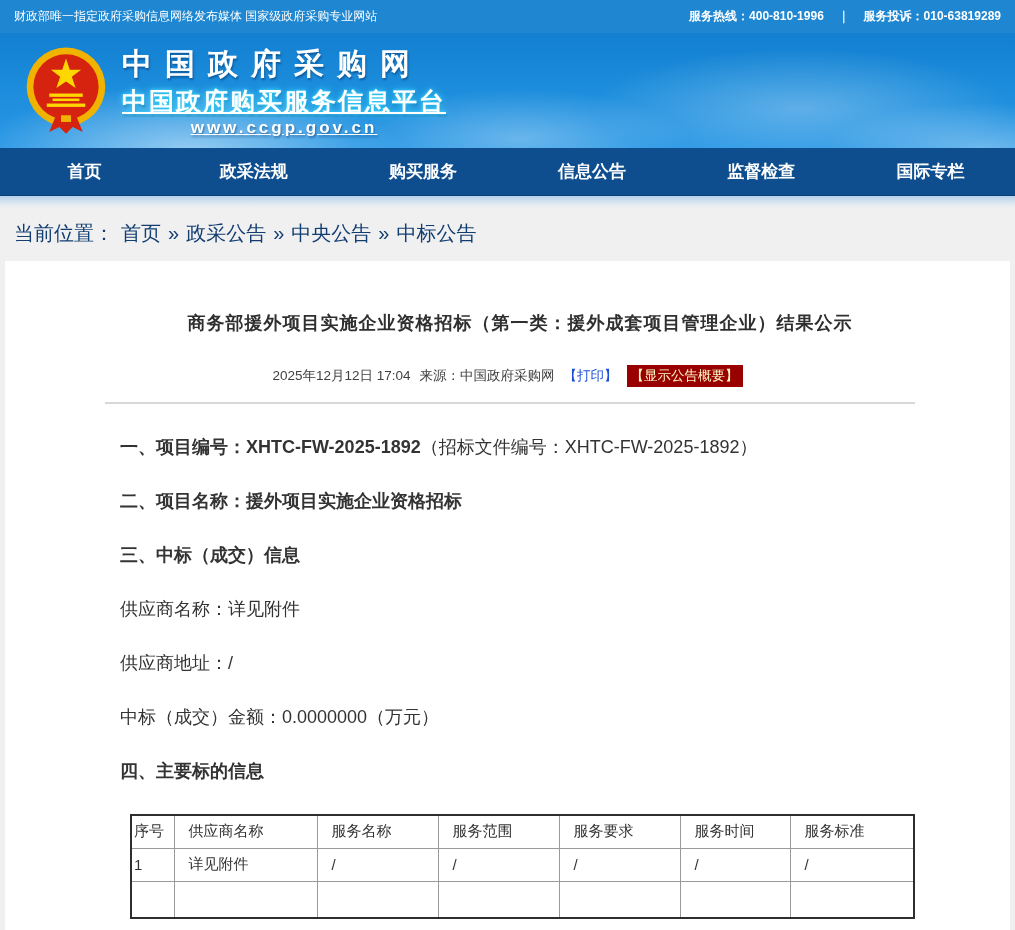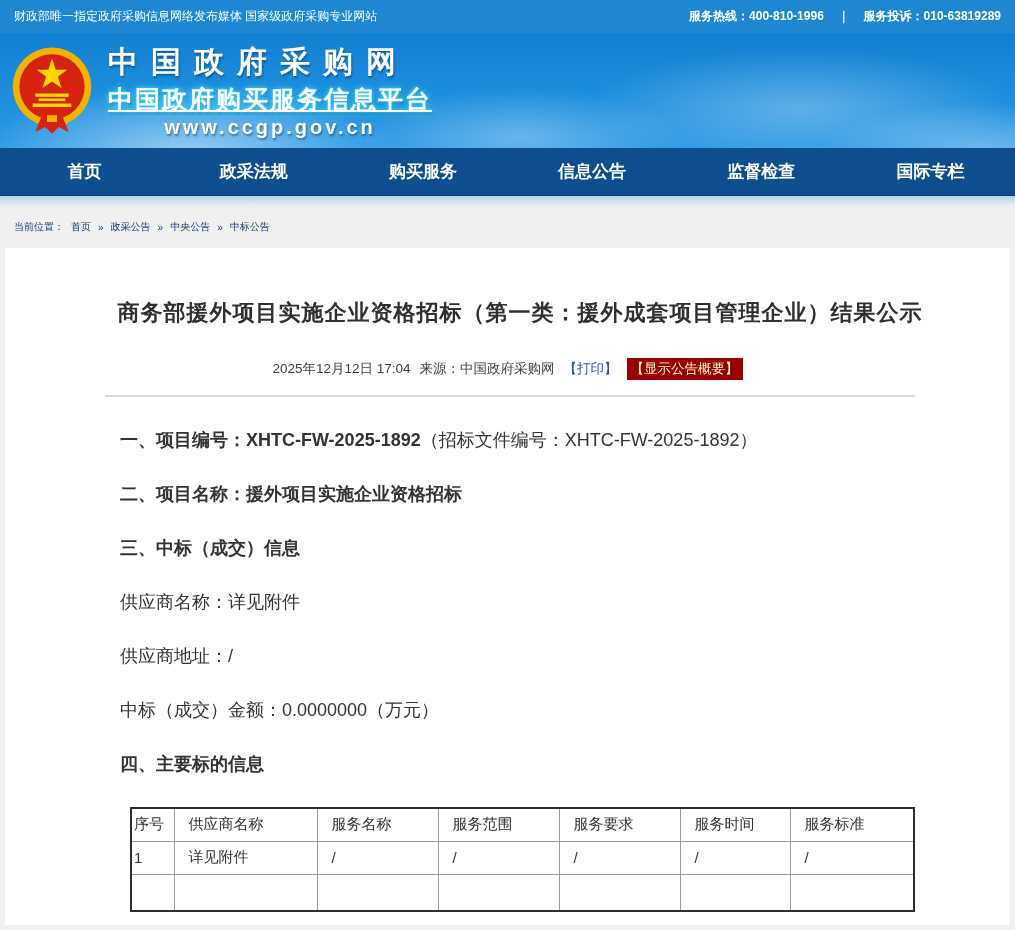--- a/index.html
+++ b/index.html
@@ -22,63 +22,64 @@
   .banner {
     height:115px; position:relative;
     background:
       radial-gradient(ellipse 300px 95px at 190px 118px, rgba(255,255,255,.50), rgba(255,255,255,0) 70%),
       radial-gradient(ellipse 240px 70px at 520px 105px, rgba(255,255,255,.30), rgba(255,255,255,0) 70%),
       radial-gradient(ellipse 300px 85px at 800px 75px, rgba(255,255,255,.28), rgba(255,255,255,0) 70%),
       radial-gradient(ellipse 220px 65px at 980px 115px, rgba(255,255,255,.32), rgba(255,255,255,0) 70%),
       linear-gradient(180deg,#137fd0 0%, #1b8cdb 45%, #2a98e5 100%);
     display:flex; align-items:center;
   }
-  .logo-wrap { display:flex; align-items:center; padding-left:10px; }
+  .logo-wrap { display:flex; align-items:center; padding-left:24px; }
   .emblem { width:84px; height:92px; flex:0 0 auto; }
   .logo-text { margin-left:14px; color:#fff; }
   .logo-line1 {
     font-size:30px; font-weight:700; letter-spacing:13px;
     text-shadow:1px 2px 2px rgba(0,40,90,.45); white-space:nowrap;
   }
   .logo-line2 {
     font-size:25px; font-weight:700; letter-spacing:2px; white-space:nowrap;
     text-shadow:0 0 7px #39d6ff, 0 0 3px #39d6ff, 1px 2px 2px rgba(0,40,90,.4);
     text-decoration:underline;
   }
   .logo-line3 {
-    font-size:20px; font-weight:700; letter-spacing:3px; text-align:center;
+    font-size:17px; font-weight:700; letter-spacing:3px; text-align:center;
     text-shadow:1px 2px 2px rgba(0,40,90,.45);
+    text-decoration:underline;
   }
 
   
   .nav {
     height:48px; background:#0e4e8e; display:flex; align-items:stretch;
     border-bottom:1px solid #0a3f75;
   }
   .nav-item {
     flex:1; display:flex; align-items:center; justify-content:center;
     color:#fff; font-size:17px; font-weight:700; cursor:pointer; white-space:nowrap;
   }
   .nav-fade { height:13px; background:linear-gradient(180deg,#b5d2ea 0%, #e6ecf1 70%, #f0f0f0 100%); }
 
   
   .breadcrumb {
-    padding:11px 14px 14px 14px; font-size:10px; color:#123d71;
+    padding:11px 14px 14px 14px; font-size:20px; color:#123d71;
     display:flex; align-items:center; gap:7px; background:#f0f0f0;
   }
   .breadcrumb a { color:#123d71; text-decoration:none; cursor:pointer; }
   .crumb-sep { color:#123d71; }
 
   
   .card {
     background:#ffffff; margin:0 5px; height:677px; position:relative;
     padding-top:50px;
   }
   .article-title {
-    text-align:center; font-size:22px; font-weight:700; color:#2f2f2f;
+    text-align:center; font-size:18px; font-weight:700; color:#2f2f2f;
     letter-spacing:1px;
     padding-left:25px;
   }
   .meta-line {
     margin-top:30px; display:flex; justify-content:center; align-items:center;
     gap:9px; font-size:13.5px; color:#404040;
   }
   .print-link { color:#1d4ed8; cursor:pointer; }
   .summary-btn {
     background:#990000; color:#fef9c3; border:none; font-size:13.5px;

